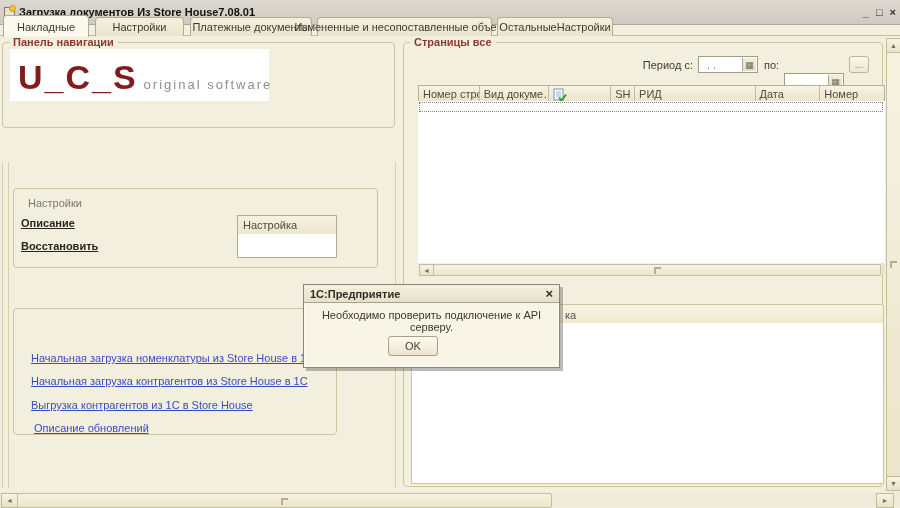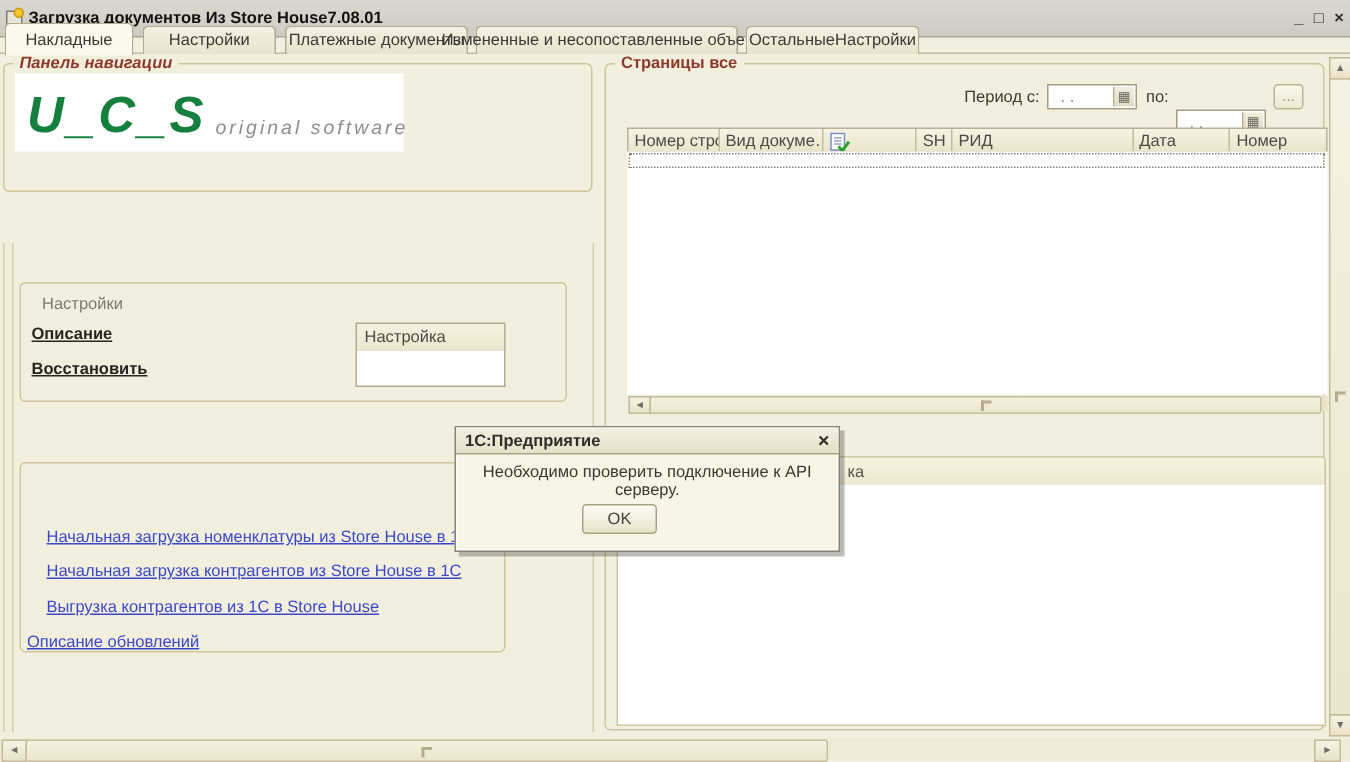--- a/index.html
+++ b/index.html
@@ -23,21 +23,21 @@
     color:#3b3a32;padding:0 20px;white-space:nowrap;}
   .tab.active{top:15px;height:22px;background:#fbf9ee;z-index:3;}
 
   
   .groupbox{border:1px solid #cfc59b;border-radius:4px;background:transparent;}
   .grouplabel{position:absolute;top:-7px;left:6px;background:#f3efdf;padding:0 4px;font-weight:bold;color:#8e392b;white-space:nowrap;}
   .graylabel{color:#7b7a6e;}
 
   
   .logo-box{background:#fff;display:flex;align-items:flex-end;padding:2px 8px 6px 8px;}
-  .logo-main{font-size:34px;font-weight:bold;color:#15803d;letter-spacing:2px;line-height:36px;}
+  .logo-main{font-size:34px;font-weight:bold;color:#7f1d1d;letter-spacing:2px;line-height:36px;}
   .logo-sub{font-size:13px;color:#8d8e90;letter-spacing:2px;margin-left:6px;margin-bottom:3px;white-space:nowrap;}
 
   .btn-beige{background:linear-gradient(#fbf8ed,#eee8d2);border:1px solid #bdb593;display:flex;align-items:center;justify-content:center;color:#6f6e64;cursor:pointer;}
   .vline{width:0;border-left:1px solid #d8cfaa;}
 
   .bold-link{font-weight:bold;text-decoration:underline;color:#26251f;cursor:pointer;white-space:nowrap;}
   .link-blue{color:#3b49c7;text-decoration:underline;cursor:pointer;white-space:nowrap;}
 
   
   .mini-th{height:20px;background:linear-gradient(#f6f2e0,#ece5cd);border:1px solid #b3ab8d;
@@ -101,21 +101,21 @@
   <div class="abs tab" style="left:190px;width:122px;">
     <span>Платежные документы</span>
   </div>
   <div class="abs tab" style="left:317px;width:175px;">
     <span>Измененные и несопоставленные объекты</span>
   </div>
   <div class="abs tab" style="left:497px;width:116px;">
     <span>ОстальныеНастройки</span>
   </div>
 
-  <div class="abs groupbox" style="left:2px;top:42px;width:393px;height:86px;font-style:italic;">
+  <div class="abs groupbox" style="left:2px;top:42px;width:393px;height:86px;">
     <div class="grouplabel">Панель навигации</div>
     <div class="abs logo-box" style="left:7px;top:6px;width:259px;height:52px;">
       <span class="logo-main">U_C_S</span>
       <span class="logo-sub">original software</span>
     </div>
   </div>
 
 
   <div class="abs vline" style="left:2px;top:162px;height:326px;"></div>
   <div class="abs vline" style="left:8px;top:162px;height:326px;"></div>
@@ -128,21 +128,21 @@
     <div class="abs mini-th" style="left:223px;top:26px;width:100px;height:20px;">
       <span>Настройка</span>
     </div>
     <div class="abs mini-body" style="left:223px;top:45px;width:100px;height:24px;"></div>
   </div>
 
   <div class="abs groupbox" style="left:13px;top:308px;width:324px;height:127px;">
     <div class="abs link-blue" style="left:17px;top:43px;">Начальная загрузка номенклатуры из Store House в 1С</div>
     <div class="abs link-blue" style="left:17px;top:66px;">Начальная загрузка контрагентов из Store House в 1С</div>
     <div class="abs link-blue" style="left:17px;top:90px;">Выгрузка контрагентов из 1С в Store House</div>
-    <div class="abs link-blue" style="left:4px;top:113px;">Описание обновлений</div>
+    <div class="abs link-blue" style="left:20px;top:113px;">Описание обновлений</div>
   </div>
 
   <div class="abs groupbox" style="left:403px;top:42px;width:480px;height:445px;">
     <div class="grouplabel">Страницы все</div>
 
     <div class="abs" style="left:232px;top:16px;width:57px;text-align:right;color:#3c3b33;">Период с:</div>
     <div class="abs date-input" style="left:294px;top:13px;width:60px;height:17px;">
       <span>. .</span>
       <span class="cal-btn">▦</span>
     </div>

